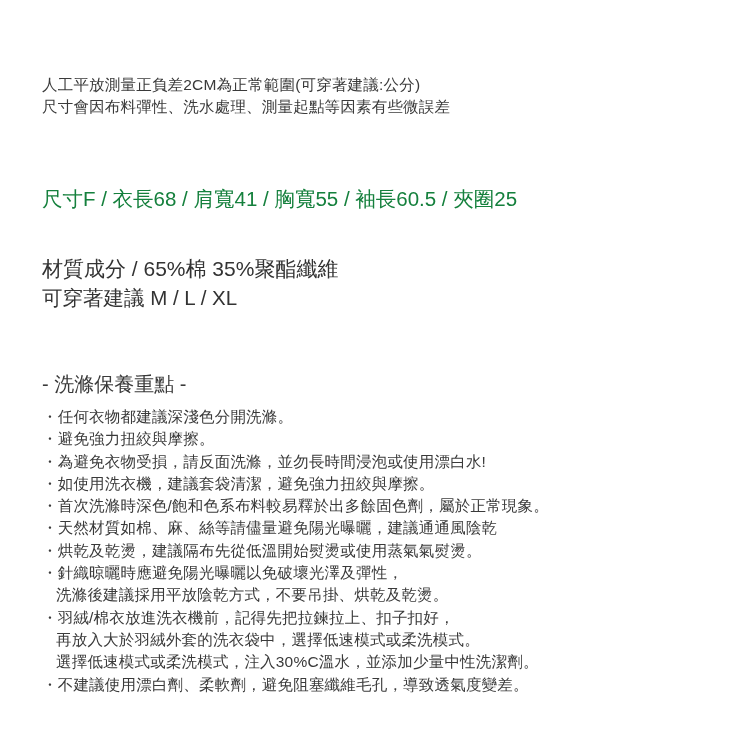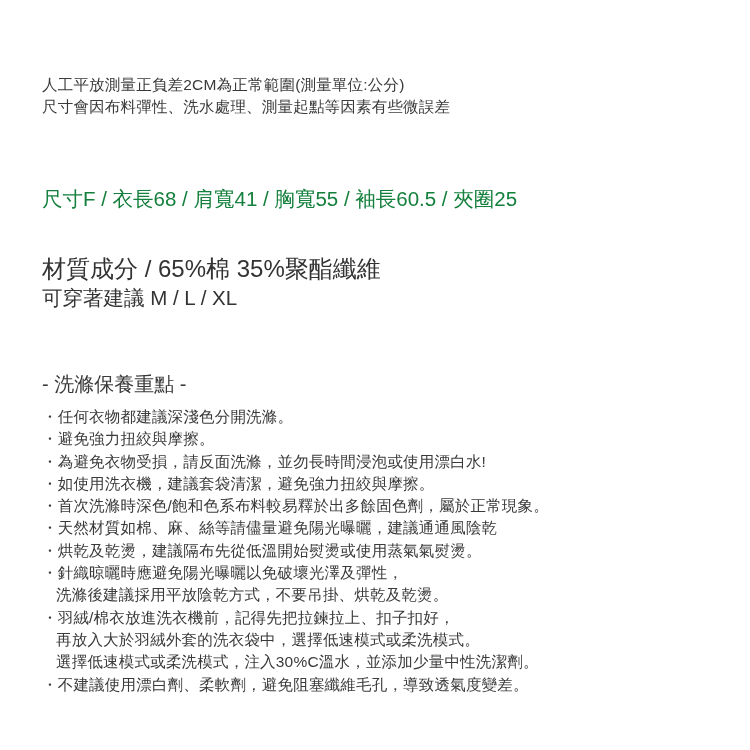--- a/index.html
+++ b/index.html
@@ -26,21 +26,21 @@
     letter-spacing: 0.2px;
   }
   .size-spec {
     margin-top: 68px;
     font-size: 20.5px;
     line-height: 27px;
     color: #15803d;
   }
   .material-spec {
     margin-top: 42px;
-    font-size: 24px;
+    font-size: 21px;
     line-height: 29px;
     color: #333333;
   }
   .fit-spec {
     font-size: 20.5px;
     line-height: 29px;
     color: #333333;
   }
   .care-heading {
     margin-top: 63px;
@@ -59,21 +59,21 @@
   .care-line.cont {
     padding-left: 14px;
   }
 </style>
 </head>
 <body>
 
 <div class="content">
 
   <div class="note-block">
-    <div class="note-line">人工平放測量正負差2CM為正常範圍(測量單位:公分)</div>
+    <div class="note-line">人工平放測量正負差2CM為正常範圍(可穿著建議:公分)</div>
     <div class="note-line">尺寸會因布料彈性、洗水處理、測量起點等因素有些微誤差</div>
   </div>
 
   <div class="size-spec">尺寸F / 衣長68 / 肩寬41 / 胸寬55 / 袖長60.5 / 夾圈25</div>
 
   <div class="material-spec">材質成分 / 65%棉 35%聚酯纖維</div>
   <div class="fit-spec">可穿著建議 M / L / XL</div>
 
   <div class="care-heading">- 洗滌保養重點 -</div>
 

